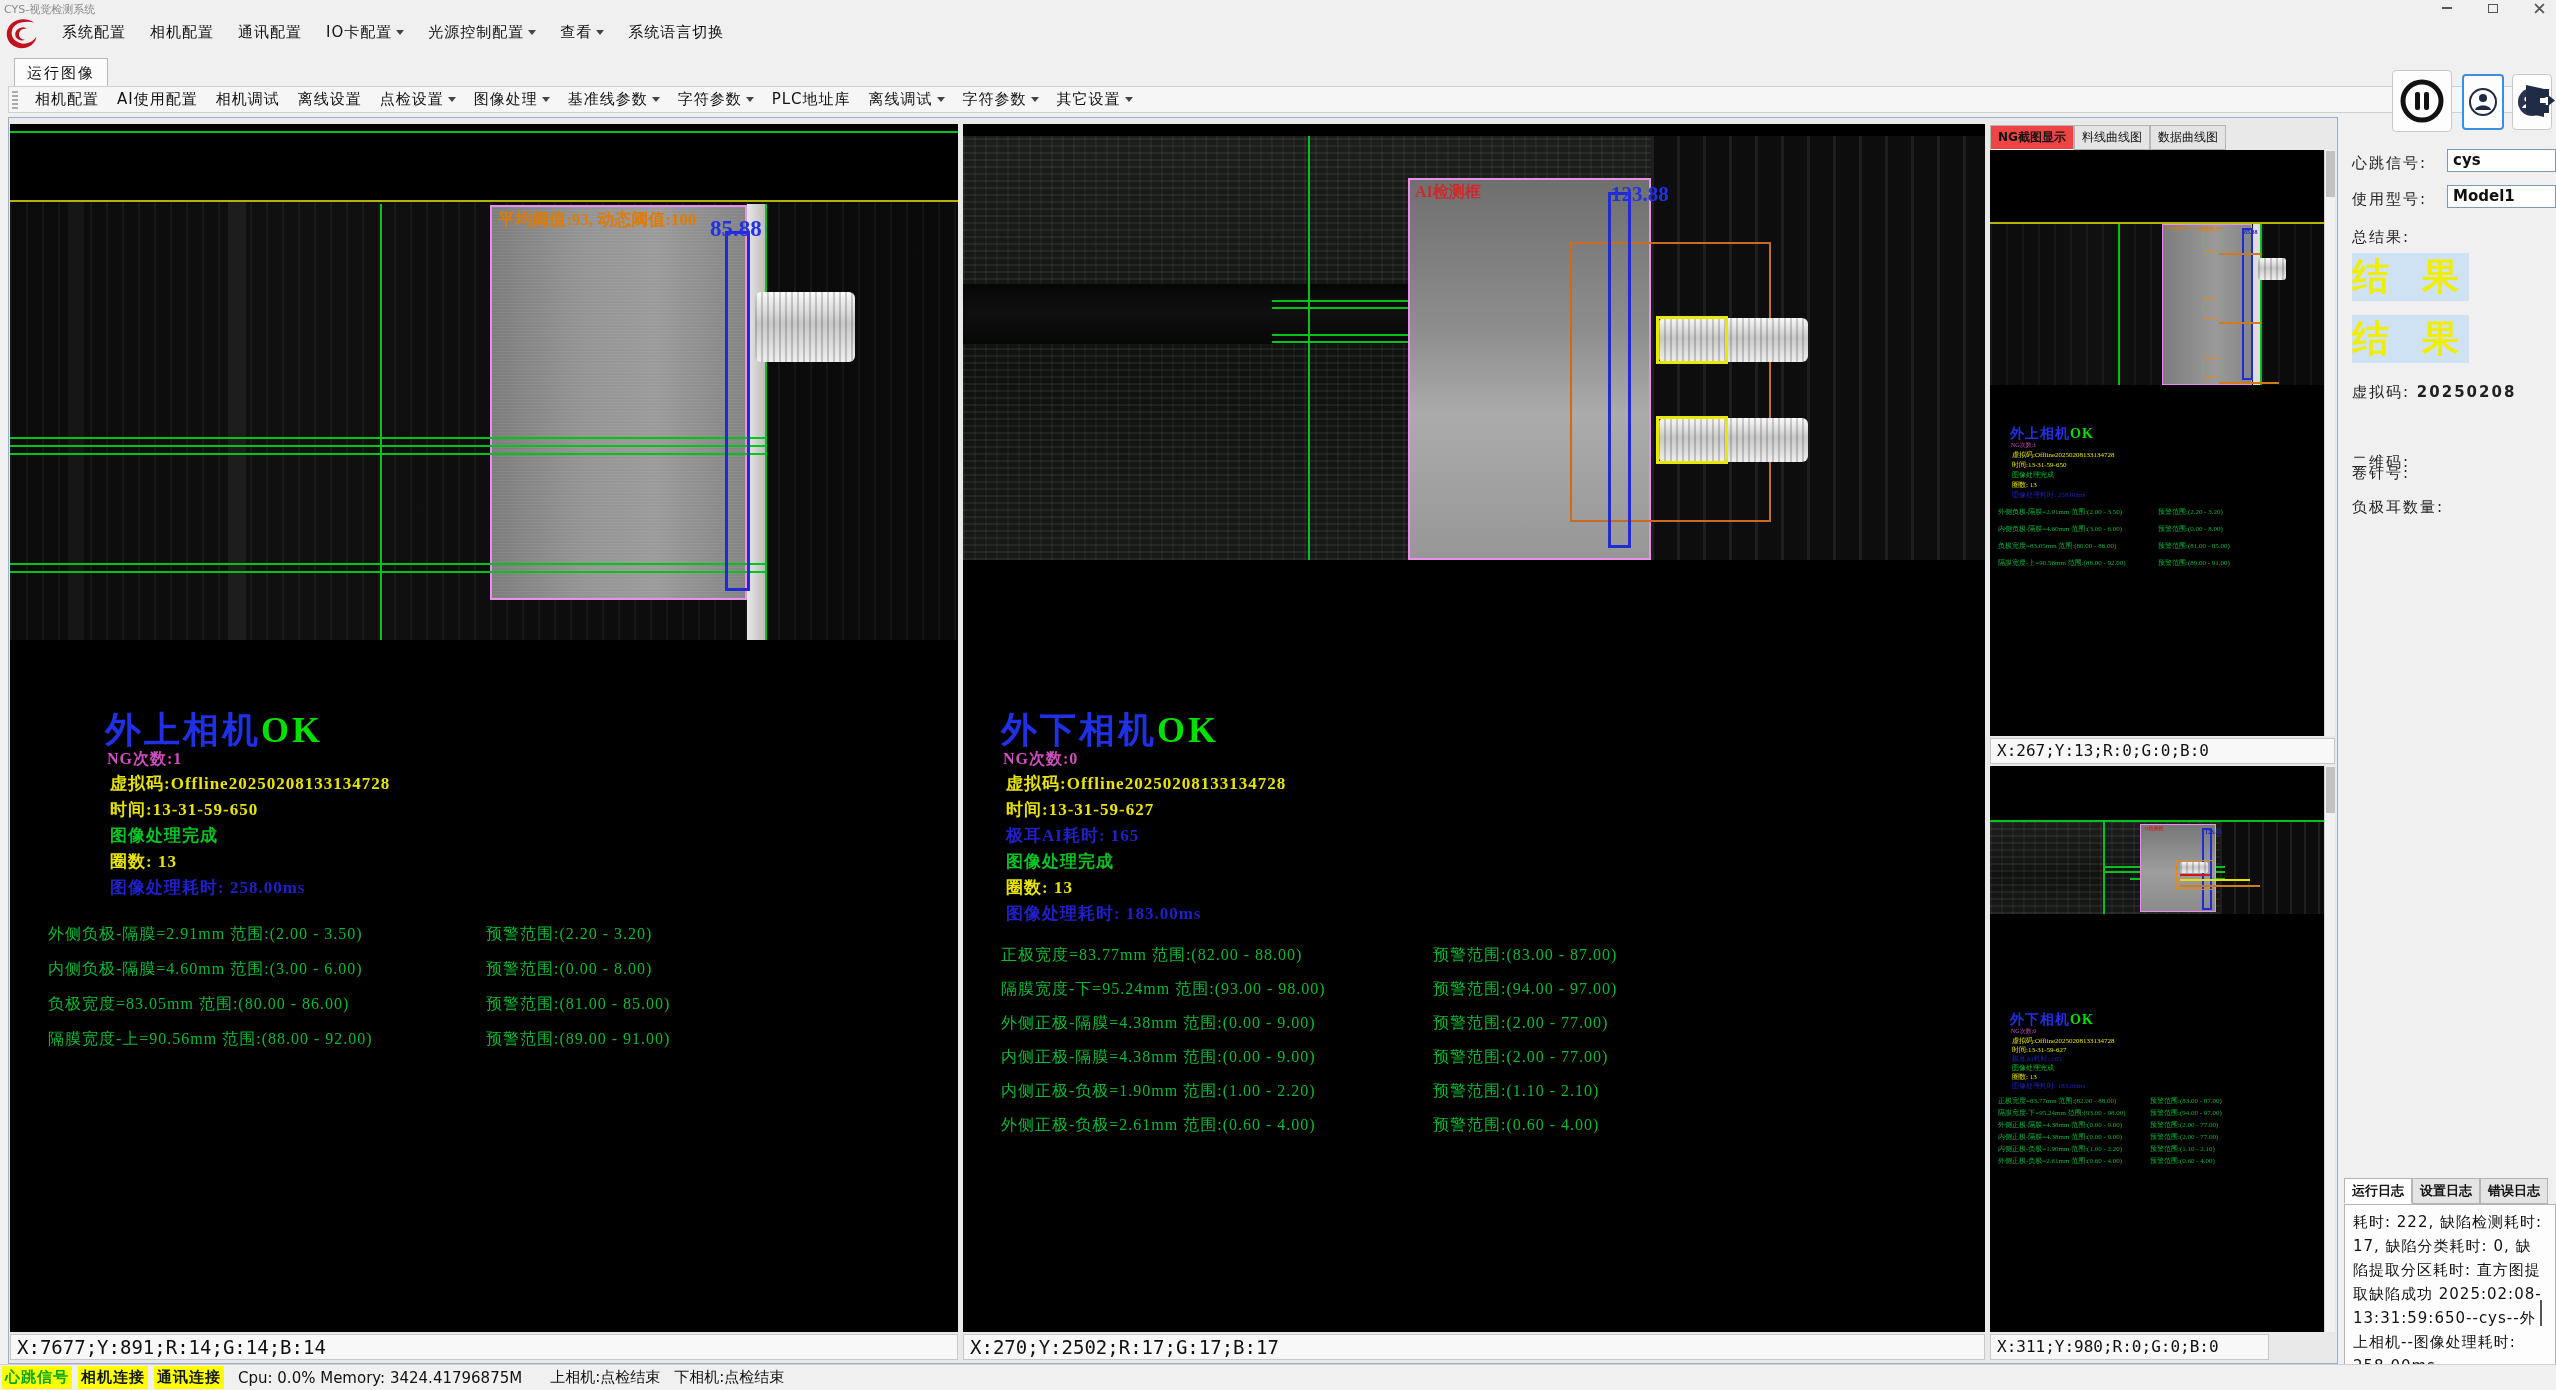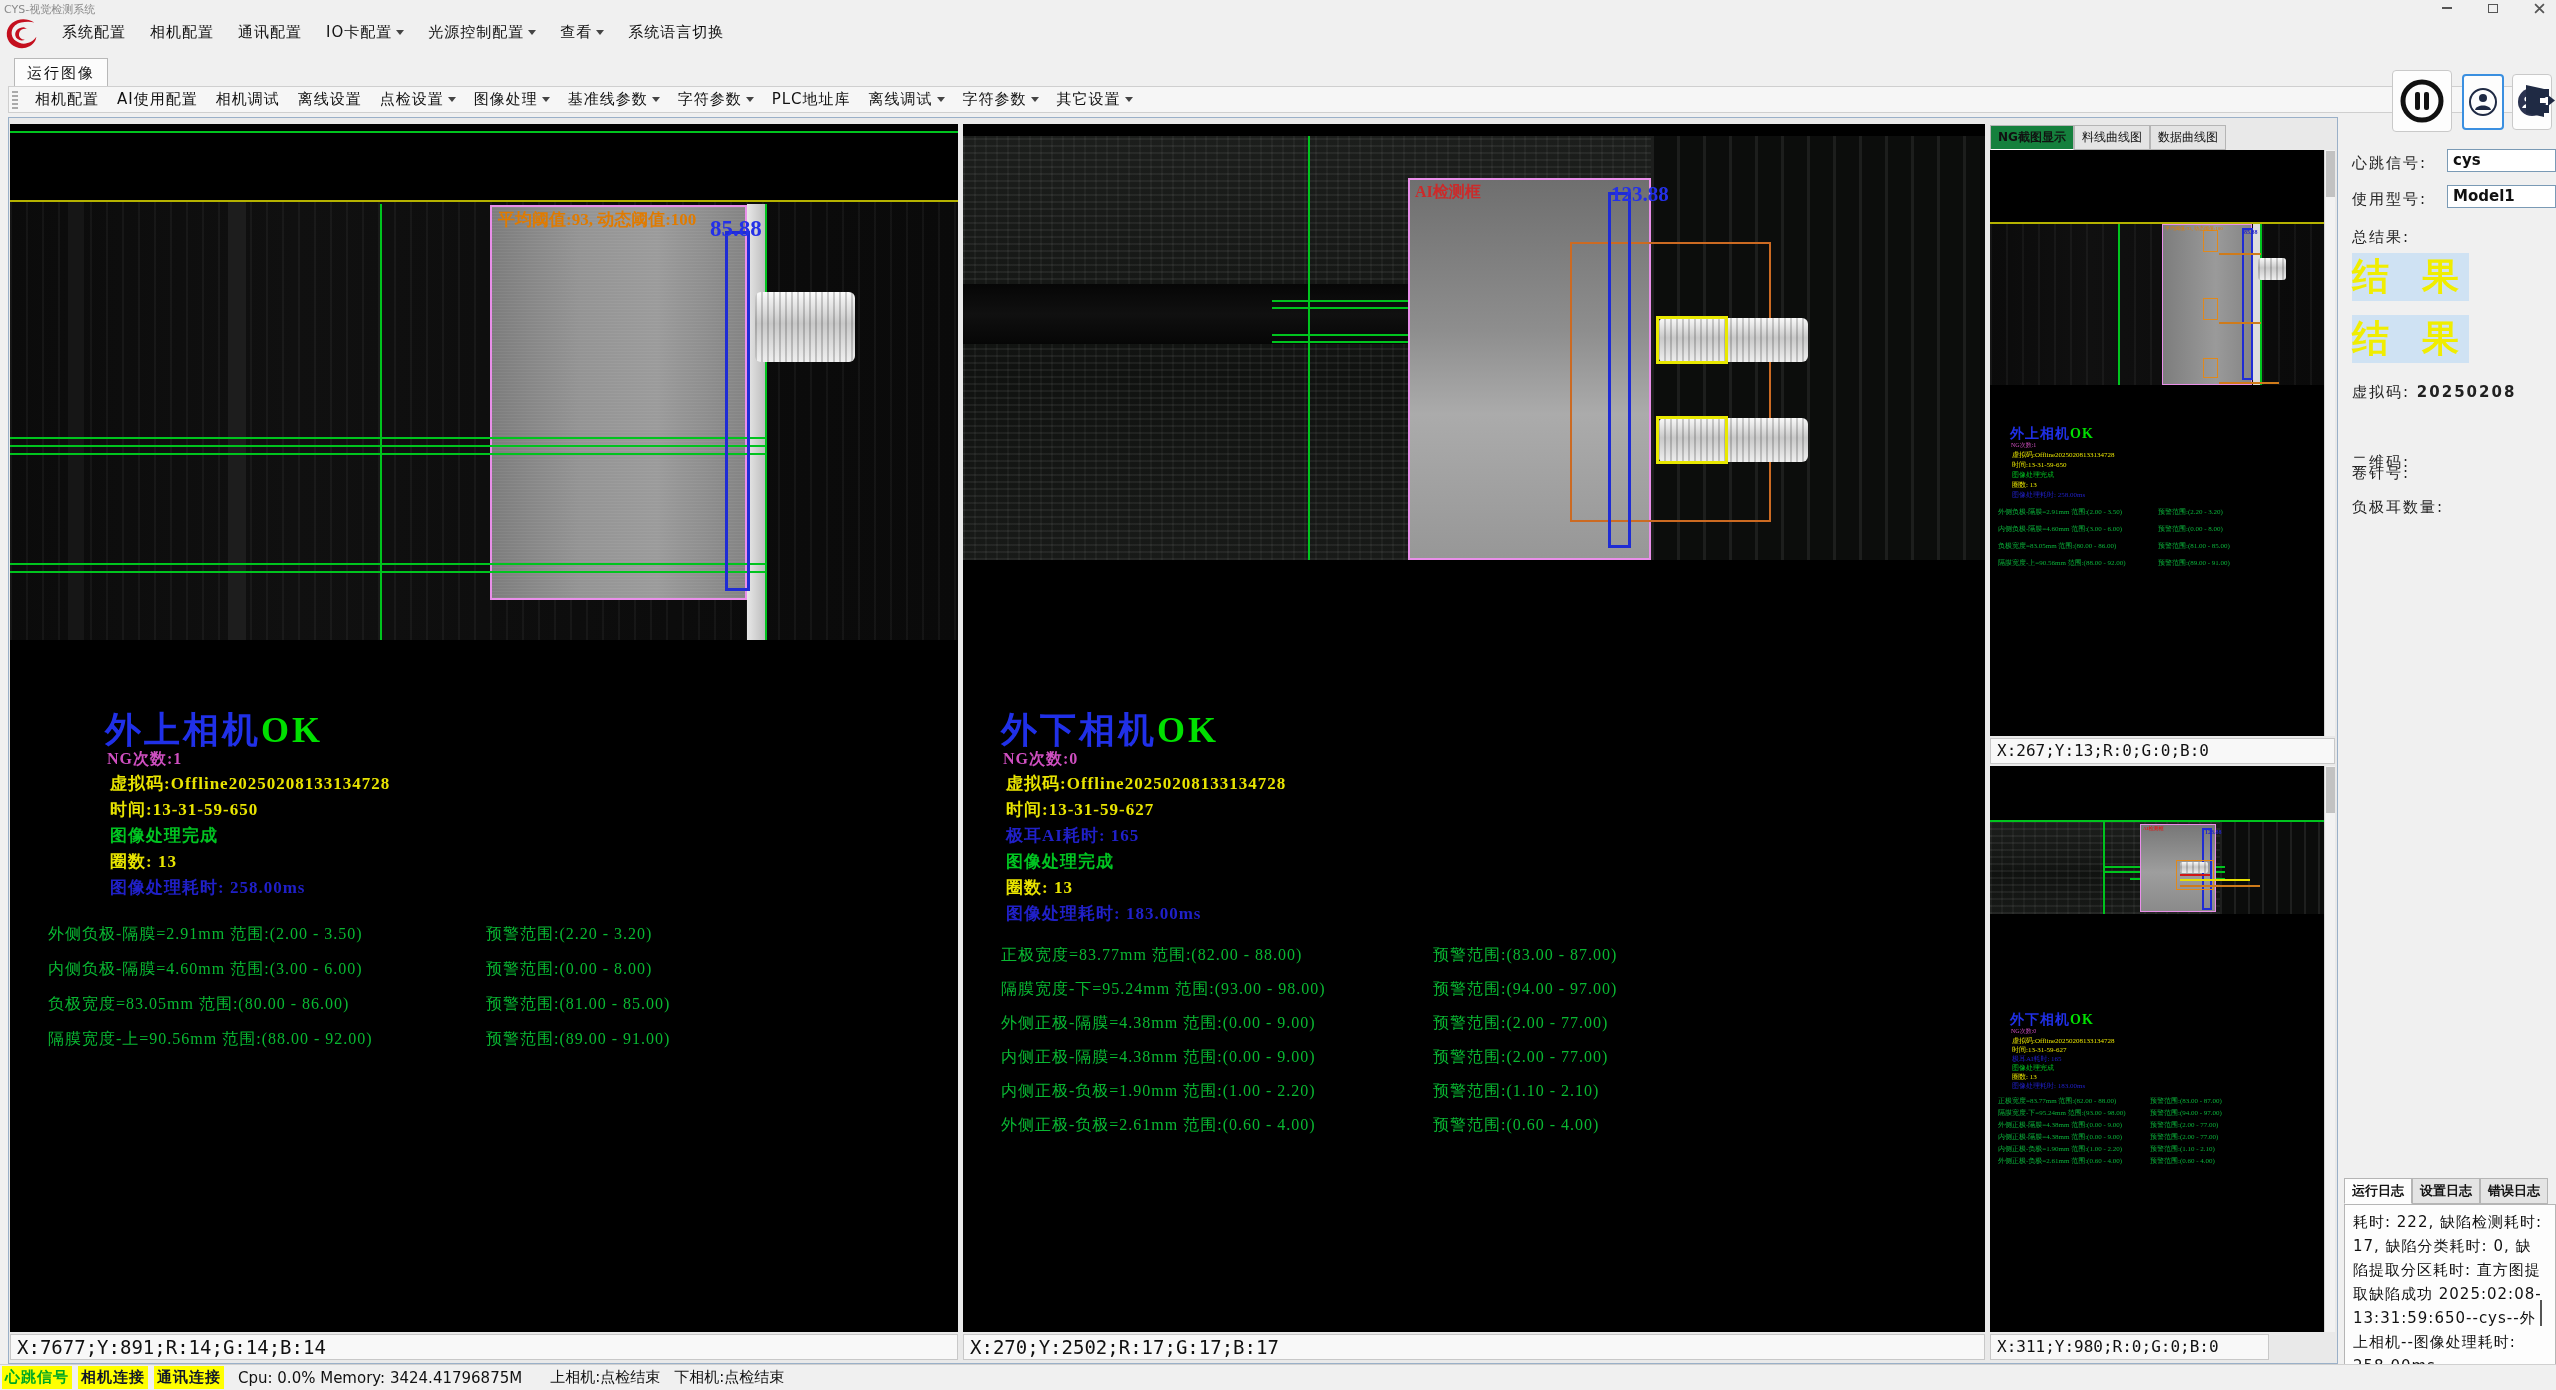--- a/index.html
+++ b/index.html
@@ -59,21 +59,21 @@
   .c-yellow { color:#e8e400; } .c-dblue { color:#2020c8; }
   .ovl-line { position:absolute; font-size:17px; font-weight:bold; white-space:nowrap; letter-spacing:1px; }
   .meas { position:absolute; font-size:16px; color:#09b832; white-space:nowrap; letter-spacing:1px; }
   .thresh { position:absolute; font-size:17px; font-weight:bold; color:#e07b00; white-space:nowrap; }
   .bignum { position:absolute; font-size:23px; font-weight:bold; color:#2430e8; white-space:nowrap; }
   .ailabel { position:absolute; font-size:16px; color:#cc2a2a; font-weight:bold; white-space:nowrap; }
 
   
   .ptabs { display:flex; align-items:flex-end; height:24px; }
   .ptab { font-size:12px; color:#111; background:#e4e4e4; border:1px solid #b5b5b5; padding:3px 7px; white-space:nowrap; }
-  .ptab.sel { background:#15803d; border-bottom:1px solid #fdfdfd; font-weight:bold; }
+  .ptab.sel { background:#ef4444; border-bottom:1px solid #fdfdfd; font-weight:bold; }
   .scrollbar { position:absolute; width:11px; background:#f2f2f2; border-left:1px solid #d5d5d5; }
   .sthumb { position:absolute; left:1px; width:9px; height:46px; background:#c2c2c2; }
   .mini-title { position:absolute; font-size:14px; font-weight:bold; white-space:nowrap; letter-spacing:1px; }
   .mini-line { position:absolute; font-size:7px; white-space:nowrap; }
   .mini-meas { position:absolute; font-size:7px; color:#0ab23a; white-space:nowrap; }
 
   
   .sbtn { position:absolute; background:#fdfdfd; border:1px solid #c9c9c9; border-radius:4px;
           display:flex; align-items:center; justify-content:center; }
   .sbtn.focus { border:2px solid #3a8fe0; }

